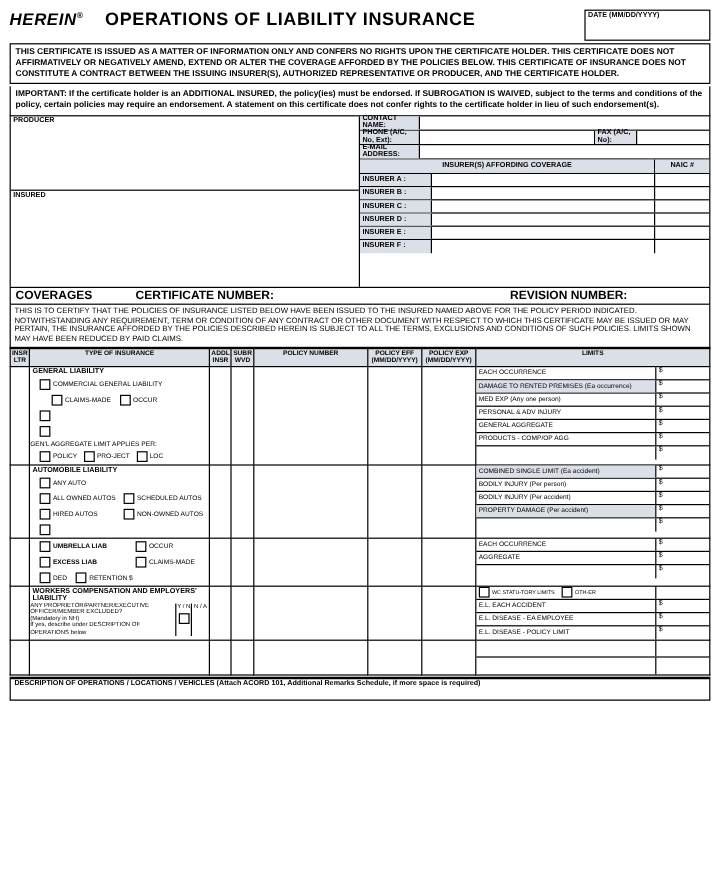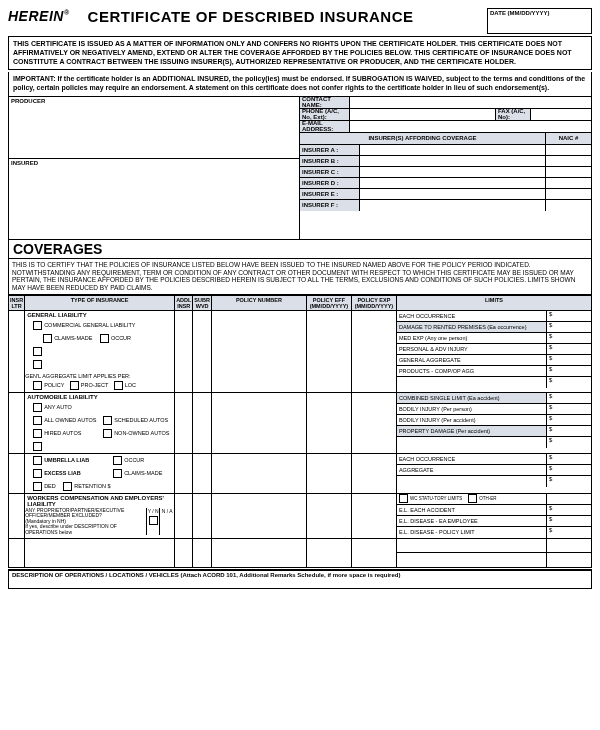--- a/index.html
+++ b/index.html
@@ -13,21 +13,21 @@
   .two-col { display: flex; border-left: 1px solid #000; border-right: 1px solid #000; }
   .col-left { width: 50%; border-right: 1px solid #000; }
   .col-right { width: 50%; }
   .field-label { font-size: 6px; font-weight: bold; padding: 1px 2px; }
   .producer-box { height: 62px; border-bottom: 1px solid #000; }
   .insured-box { height: 80px; }
   .contact-row { display: flex; border-bottom: 1px solid #000; height: 12px; }
   .contact-cell { border-right: 1px solid #000; font-size: 6px; font-weight: bold; padding: 0 2px; display: flex; align-items: center; }
   .contact-cell:last-child { border-right: none; }
   .shade { background: #dbe0e8; }
-  .cov-header { display: flex; border: 1px solid #000; font-weight: bold; font-size: 14px; }
+  .cov-header { display: flex; border: 1px solid #000; font-weight: bold; font-size: 10px; }
   .cov-header > div { padding: 1px 4px; }
   .cert-text { border: 1px solid #000; border-top: none; padding: 2px 3px; font-size: 6.5px; line-height: 1.2; }
   table.coverage { width: 100%; border-collapse: collapse; }
   table.coverage td, table.coverage th { border: 1px solid #000; font-size: 5.5px; padding: 0; vertical-align: top; }
   table.coverage th { background: #dbe0e8; font-weight: bold; text-align: center; padding: 1px; }
   .type-cell { padding: 1px 2px; }
   .section-head { font-weight: bold; font-size: 6px; padding: 1px 2px; }
   .ck { display: inline-block; width: 9px; height: 9px; border: 1px solid #000; vertical-align: middle; margin-right: 2px; }
   .limits-row { display: flex; border-bottom: 1px solid #000; height: 11px; }
   .limits-label { flex: 1; font-size: 5.5px; padding: 0 2px; display: flex; align-items: center; }
@@ -37,21 +37,21 @@
   .insurer-row { display: flex; border-bottom: 1px solid #000; height: 11px; }
   .insurer-row > div { border-right: 1px solid #000; font-size: 6px; font-weight: bold; padding: 0 2px; display: flex; align-items: center; }
   .insurer-row > div:last-child { border-right: none; }
   .yn-col { width: 14px; text-align: center; font-size: 5px; }
 </style>
 </head>
 <body>
 
 <div class="header-row">
   <div class="logo"><span>HEREIN</span><sup>®</sup></div>
-  <div class="title">CERTIFICATE OF DESCRIBED INSURANCE</div>
+  <div class="title">OPERATIONS OF LIABILITY INSURANCE</div>
   <div class="date-box"><span>DATE (MM/DD/YYYY)</span></div>
 </div>
 
 <div class="notice">THIS CERTIFICATE IS ISSUED AS A MATTER OF INFORMATION ONLY AND CONFERS NO RIGHTS UPON THE CERTIFICATE HOLDER. THIS CERTIFICATE DOES NOT AFFIRMATIVELY OR NEGATIVELY AMEND, EXTEND OR ALTER THE COVERAGE AFFORDED BY THE POLICIES BELOW. THIS CERTIFICATE OF INSURANCE DOES NOT CONSTITUTE A CONTRACT BETWEEN THE ISSUING INSURER(S), AUTHORIZED REPRESENTATIVE OR PRODUCER, AND THE CERTIFICATE HOLDER.</div>
 <div class="notice" style="border-top:none">IMPORTANT: If the certificate holder is an ADDITIONAL INSURED, the policy(ies) must be endorsed. If SUBROGATION IS WAIVED, subject to the terms and conditions of the policy, certain policies may require an endorsement. A statement on this certificate does not confer rights to the certificate holder in lieu of such endorsement(s).</div>
 
 <div class="two-col" style="border-top:none">
   <div class="col-left">
     <div class="producer-box">
         <div class="field-label">PRODUCER</div>
@@ -107,20 +107,22 @@
     <div class="insurer-row" style="border-bottom:none">
         <div class="shade" style="width:60px">INSURER F :</div>
         <div style="flex:1"></div>
         <div style="width:45px"></div>
       </div>
   </div>
 </div>
 
 <div class="cov-header">
   <div style="width:100px">COVERAGES</div>
+  <div style="flex:1">CERTIFICATE NUMBER:</div>
+  <div style="width:170px">REVISION NUMBER:</div>
 </div>
 <div class="cert-text">THIS IS TO CERTIFY THAT THE POLICIES OF INSURANCE LISTED BELOW HAVE BEEN ISSUED TO THE INSURED NAMED ABOVE FOR THE POLICY PERIOD INDICATED. NOTWITHSTANDING ANY REQUIREMENT, TERM OR CONDITION OF ANY CONTRACT OR OTHER DOCUMENT WITH RESPECT TO WHICH THIS CERTIFICATE MAY BE ISSUED OR MAY PERTAIN, THE INSURANCE AFFORDED BY THE POLICIES DESCRIBED HEREIN IS SUBJECT TO ALL THE TERMS, EXCLUSIONS AND CONDITIONS OF SUCH POLICIES. LIMITS SHOWN MAY HAVE BEEN REDUCED BY PAID CLAIMS.</div>
 
 <table class="coverage">
   <tbody>
       <tr>
     <th style="width:14px">INSR LTR</th>
     <th style="width:150px">TYPE OF INSURANCE</th>
     <th style="width:16px">ADDL INSR</th>
     <th style="width:16px">SUBR WVD</th>

